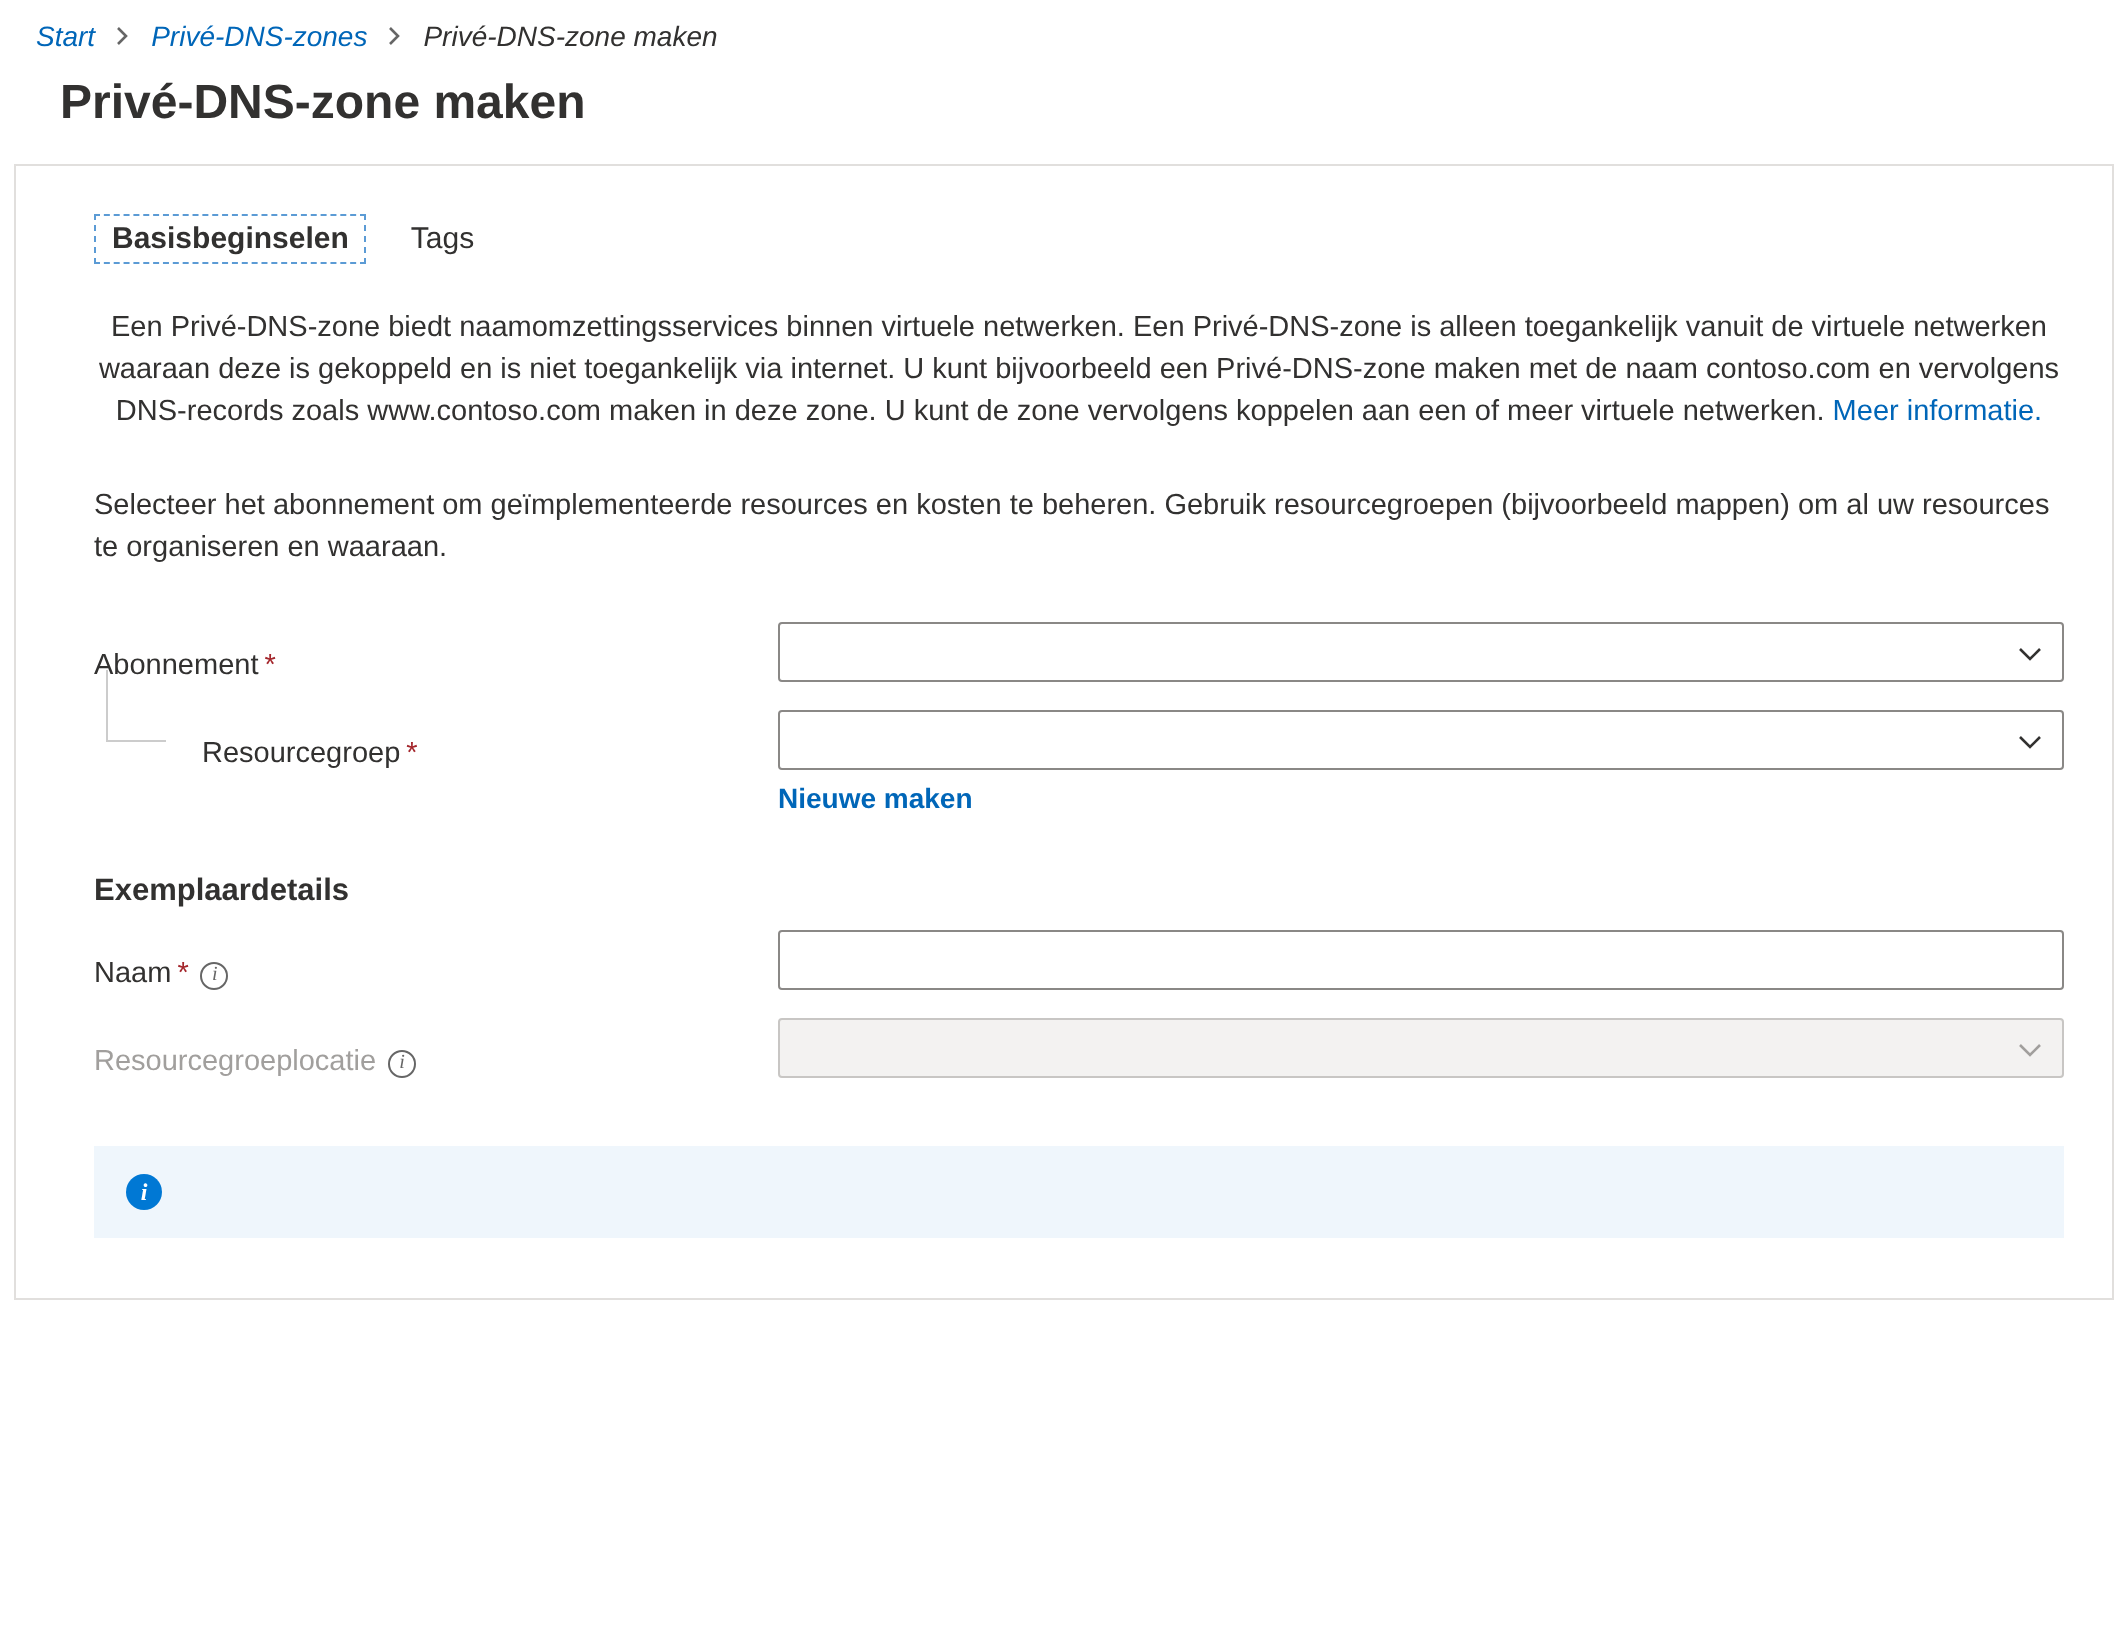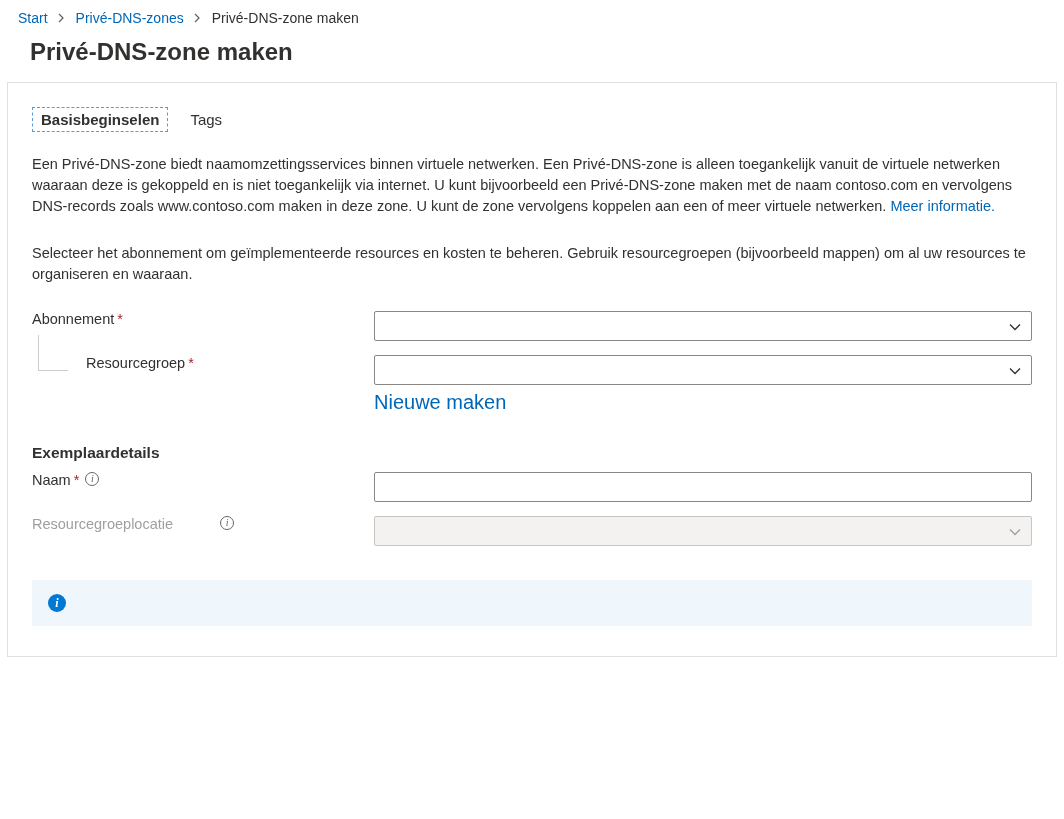--- a/index.html
+++ b/index.html
@@ -10,52 +10,54 @@
     color: #323130;
     background: #ffffff;
     width: 1064px;
   }
   .breadcrumb {
     display: flex;
     align-items: center;
     gap: 10px;
     padding: 10px 18px 8px 18px;
     font-size: 14px;
+    font-style: italic;
   }
   .breadcrumb a { color: #0066b8; text-decoration: none; cursor: pointer; }
   .breadcrumb .sep { color: #666; }
   .breadcrumb .current { color: #323130; }
   .page-title {
     font-size: 24px;
     font-weight: 600;
     padding: 4px 18px 16px 30px;
   }
   .panel {
     margin: 0 7px 7px 7px;
     border: 1px solid #e1dfdd;
     background: #ffffff;
-    padding: 24px 24px 30px 24px;
+    padding: 24px 24px 30px 39px;
   }
   .tabs {
     display: flex;
     gap: 18px;
     margin-bottom: 22px;
     font-size: 15px;
   }
   .tab { cursor: pointer; color: #323130; padding: 4px 4px; }
   .tab.active {
     font-weight: 600;
     border: 1px dashed #5b9bd5;
     padding: 3px 8px;
   }
   .description {
     font-size: 14.5px;
     line-height: 1.45;
     color: #323130;
     margin-bottom: 26px;
+    text-align: center;
   }
   .description a { color: #0066b8; text-decoration: none; cursor:pointer; }
   .section-title {
     font-weight: 600;
     font-size: 15.5px;
     margin-bottom: 10px;
   }
   .section-desc {
     font-size: 14.5px;
     line-height: 1.45;
@@ -63,21 +65,21 @@
   }
   .form-row {
     display: flex;
     align-items: flex-start;
     margin-bottom: 14px;
   }
   .form-label-col {
     width: 342px;
     flex-shrink: 0;
     display: flex;
-    align-items: flex-start;
+    align-items: flex-end;
     min-height: 30px;
     font-size: 14.5px;
   }
   .form-label-col.indent {
     padding-left: 54px;
     position: relative;
   }
   .indent-line {
     position: absolute;
     left: 6px;
@@ -123,26 +125,27 @@
     border-color: #c8c6c4;
     color: #a19f9d;
   }
   .chev {
     width: 12px; height: 12px;
     flex-shrink: 0;
   }
   .text-input { cursor: text; }
   .link-below {
     color: #0066b8;
-    font-size: 20px;
+    font-size: 14px;
     margin-top: 6px;
     cursor: pointer;
     display: inline-block;
-  }
-  .label-disabled { color: #a19f9d; gap: 41px; }
+    font-weight: bold;
+  }
+  .label-disabled { color: #a19f9d; }
   .info-banner {
     margin-top: 34px;
     background: #eff6fc;
     padding: 14px 16px;
     display: flex;
     align-items: center;
     gap: 14px;
     font-size: 14px;
   }
   .info-banner-icon {

